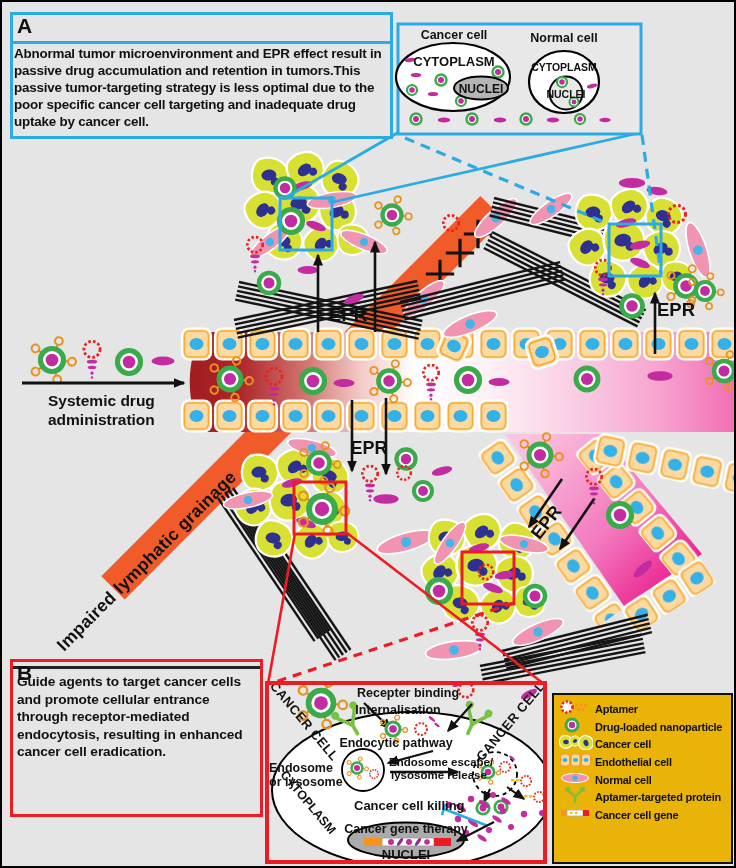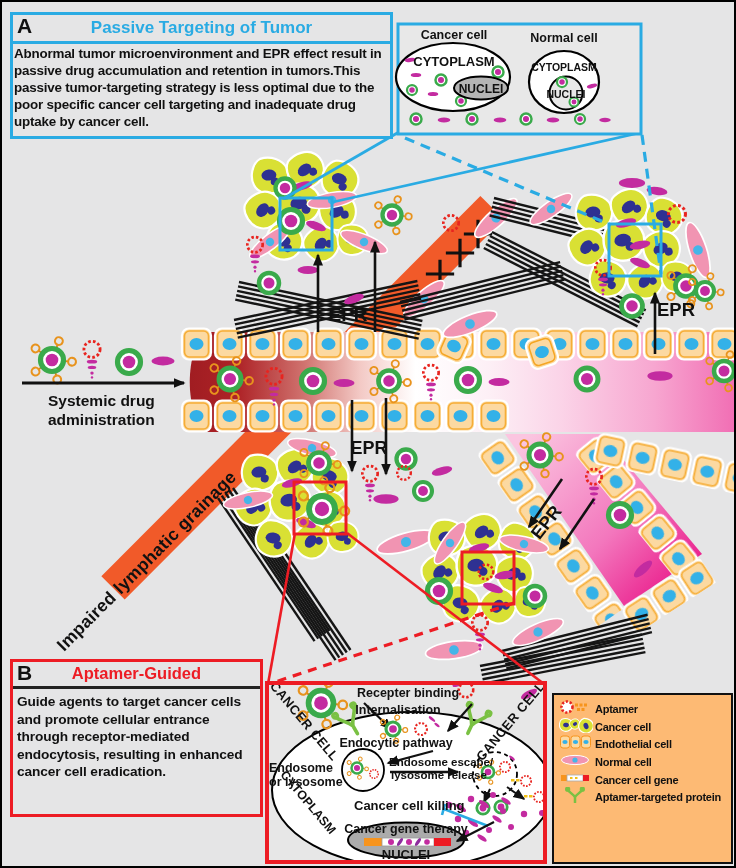--- a/index.html
+++ b/index.html
@@ -11,21 +11,21 @@
   .panelA{left:8px;top:10px;width:383px;height:127px;border:3px solid #2aabe3;background:#e5e5e6;}
   .pa-head{position:relative;height:26px;border-bottom:3px solid #2aabe3;}
   .corner-label{position:absolute;left:4px;top:-1px;font-size:21px;color:#111;}
   .pa-title{display:block;text-align:center;font-size:17px;color:#2aabe3;padding-top:3px;}
   .pa-body{padding:2px 1px;font-size:13.4px;line-height:1.26;letter-spacing:-0.2px;}
   .panelB{left:8px;top:657px;width:253px;height:158px;border:3px solid #ed1c24;background:#e5e5e6;}
   .pb-head{position:relative;border-bottom:3px solid #222;padding:1px 0 3px 0;}
   .pb-title{text-align:center;font-size:16.5px;color:#ed1c24;line-height:1.22;}
   .pb-body{padding:4px 4px;font-size:13.7px;line-height:1.28;letter-spacing:-0.1px;}
   .legend{position:absolute;left:550px;top:691px;width:181px;height:171px;border:2px solid #111;
-          background:#fdba74;box-sizing:border-box;padding:5px 2px 2px 5px;}
+          background:#eab308;box-sizing:border-box;padding:5px 2px 2px 5px;}
   .lrow{display:flex;align-items:center;height:17.7px;}
   .licon{width:36px;flex:0 0 36px;}
   .llabel{font-size:11px;font-weight:bold;letter-spacing:-0.25px;white-space:nowrap;color:#111;}
   .hlB{fill:none;stroke:#2aabe3;stroke-width:3;}
   .hlR{fill:none;stroke:#ed1c24;stroke-width:3;}
 </style>
 </head>
 <body>
 
 <div class="canvas">
@@ -426,44 +426,49 @@
     <text x="352" y="808" font-size="13" fill="#2aabe3">Cancer cell killing</text>
     <text x="404" y="831" text-anchor="middle" font-size="12.5">Cancer gene therapy</text>
     <text x="404" y="857" text-anchor="middle" font-size="13" fill="#e8241f">NUCLEI</text>
   </g>
 </g>
 </svg>
 
 <div class="panel panelA">
   <div class="pa-head">
     <span class="corner-label">A</span>
-    <span class="pa-title">Passive Targeting of Tumor</span>
   </div>
   <div class="pa-body">Abnormal tumor microenvironment and EPR effect result in passive drug accumulation and retention in tumors.This passive tumor-targeting strategy is less optimal due to the poor specific cancer cell targeting and inadequate drug uptake by cancer cell.</div>
 </div>
 
 <div class="panel panelB">
   <div class="pb-head">
     <span class="corner-label">B</span>
-    <div class="pb-title">Aptamer-Guided</div>
   </div>
   <div class="pb-body">Guide agents to target cancer cells and promote cellular entrance through receptor-mediated endocytosis, resulting in enhanced cancer cell eradication.</div>
 </div>
 
 <div class="legend">
   <div class="lrow">
     <span class="licon"><svg width="34" height="16" viewBox="0 0 34 16">
             <circle cx="8" cy="8" r="5.5" fill="#fff" stroke="#e8241f" stroke-width="2.6" stroke-dasharray="2.2 1.8"></circle>
             <rect x="16" y="4.5" width="3" height="3" fill="#f7941d"></rect>
             <rect x="20.5" y="4.5" width="3" height="3" fill="#f7941d"></rect>
             <rect x="25" y="4.5" width="3" height="3" fill="#f7941d"></rect>
             <rect x="18" y="9" width="3" height="3" fill="#f7941d"></rect>
             <rect x="22.5" y="9" width="3" height="3" fill="#f7941d"></rect>
           </svg></span>
     <span class="llabel">Aptamer</span>
+  </div>
+  <div class="lrow">
+    <span class="licon"><svg width="34" height="16" viewBox="0 0 34 16">
+            <circle cx="13" cy="8" r="6" fill="#fff" stroke="#3aaa4b" stroke-width="3"></circle>
+            <circle cx="13" cy="8" r="3.2" fill="#c32ba0"></circle>
+          </svg></span>
+    <span class="llabel">Drug-loaded nanoparticle</span>
   </div>
   <div class="lrow">
     <span class="licon"><svg width="34" height="16" viewBox="0 0 34 16">
             <g transform="translate(7,8) scale(0.36) rotate(10)">
               <path d="M-14,-14 C-5,-20 8,-19 14,-12 C20,-5 19,6 13,12 C6,19 -7,20 -13,13 C-19,7 -21,-7 -14,-14 Z" fill="#d9e034" stroke="#fff" stroke-width="3"></path>
               <ellipse rx="8" ry="6" fill="#2e3192"></ellipse>
             </g>
             <g transform="translate(16,7) scale(0.28) rotate(-30)">
               <path d="M-14,-14 C-5,-20 8,-19 14,-12 C20,-5 19,6 13,12 C6,19 -7,20 -13,13 C-19,7 -21,-7 -14,-14 Z" fill="#d9e034" stroke="#fff" stroke-width="3"></path>
               <ellipse rx="8" ry="6" fill="#2e3192"></ellipse>
@@ -490,33 +495,33 @@
   </div>
   <div class="lrow">
     <span class="licon"><svg width="34" height="16" viewBox="0 0 34 16">
             <ellipse cx="16" cy="8" rx="13.5" ry="4.6" fill="#f194b2" stroke="#fff"></ellipse>
             <circle cx="16" cy="8" r="2.6" fill="#45b5e8"></circle>
           </svg></span>
     <span class="llabel">Normal cell</span>
   </div>
   <div class="lrow">
     <span class="licon"><svg width="34" height="16" viewBox="0 0 34 16">
+            <g transform="translate(16,9) scale(1.05)" fill="none" stroke="#7ac143" stroke-width="2.4" stroke-linecap="round">
+              <path d="M0,6 L0,1 C-2,-2 -5,-3 -7,-6 M0,1 C2,-2 5,-3 7,-6"></path>
+              <circle cx="-7" cy="-6.5" r="1.3"></circle>
+              <circle cx="7" cy="-6.5" r="1.3"></circle>
+            </g>
+          </svg></span>
+    <span class="llabel">Aptamer-targeted protein</span>
+  </div>
+  <div class="lrow">
+    <span class="licon"><svg width="34" height="16" viewBox="0 0 34 16">
             <rect x="2" y="5" width="6" height="6" fill="#f7941d"></rect>
             <rect x="8" y="5" width="16" height="6" fill="#fff" stroke="#aaa" stroke-width="0.8"></rect>
             <rect x="11" y="7" width="2.5" height="2" fill="#f2c118"></rect>
             <rect x="16" y="7" width="2.5" height="2" fill="#f2c118"></rect>
             <rect x="24" y="5" width="6" height="6" fill="#ed1c24"></rect>
           </svg></span>
     <span class="llabel">Cancer cell gene</span>
   </div>
-  <div class="lrow">
-    <span class="licon"><svg width="34" height="16" viewBox="0 0 34 16">
-            <g transform="translate(16,9) scale(1.05)" fill="none" stroke="#7ac143" stroke-width="2.4" stroke-linecap="round">
-              <path d="M0,6 L0,1 C-2,-2 -5,-3 -7,-6 M0,1 C2,-2 5,-3 7,-6"></path>
-              <circle cx="-7" cy="-6.5" r="1.3"></circle>
-              <circle cx="7" cy="-6.5" r="1.3"></circle>
-            </g>
-          </svg></span>
-    <span class="llabel">Aptamer-targeted protein</span>
-  </div>
 </div>
 
 </div>
 
 </body></html>

